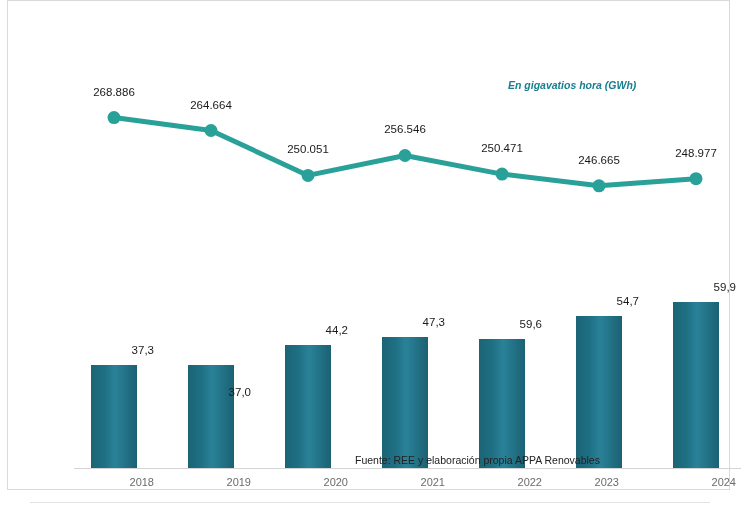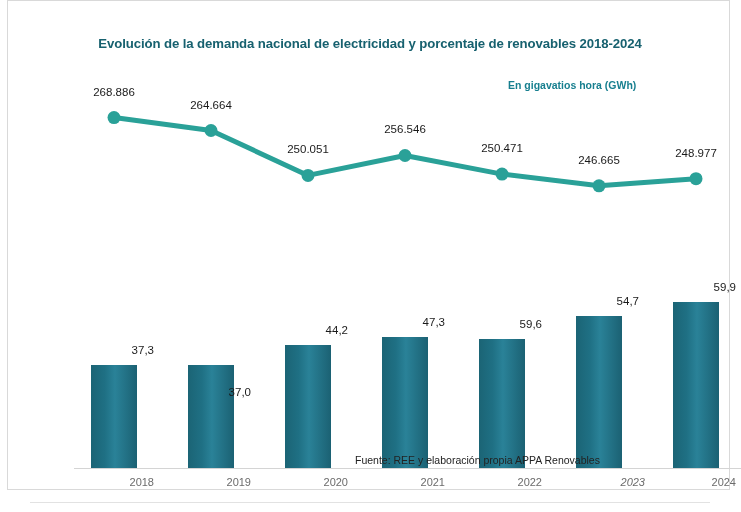--- a/index.html
+++ b/index.html
@@ -65,20 +65,21 @@
 
   .units-note {
     position: absolute;
     left: 508px;
     top: 78px;
     width: 190px;
     font-size: 10.5px;
     font-weight: bold;
     color: #177f8f;
     line-height: 14px;
+    font-style: italic;
   }
 
   .source-note {
     position: absolute;
     left: 355px;
     top: 454px;
     width: 340px;
     font-size: 10.5px;
     color: #222222;
   }
@@ -154,21 +155,20 @@
 <body>
 
 <div id="page">
 
   <div class="frame-top"></div>
   <div class="frame-left"></div>
   <div class="frame-right"></div>
   <div class="frame-bottom"></div>
   <div class="rule-bottom"></div>
 
-  <div class="title">Evolución de la demanda nacional de electricidad y porcentaje de renovables 2018-2024</div>
 
   <div class="units-note">
     <div>En gigavatios hora (GWh)</div>
   </div>
 
   <div class="plot">
 
     <svg class="lines" viewBox="0 0 660 350">
       <polyline id="line-path" fill="none" stroke="#2aa198" stroke-width="5" stroke-linejoin="round" stroke-linecap="round" points="54.0,53.6 151.0,66.5 248.0,111.4 345.0,91.5 442.0,110.1 539.0,121.8 636.0,114.7"></polyline>
       <g id="line-points">
@@ -210,19 +210,19 @@
       </div>
 
     <div class="axis-line"></div>
 
     <div class="labels-layer" id="ticks-layer">
         <div class="x-tick" style="left: 14px; top: 412px;">2018</div>
         <div class="x-tick" style="left: 111px; top: 412px;">2019</div>
         <div class="x-tick" style="left: 208px; top: 412px;">2020</div>
         <div class="x-tick" style="left: 305px; top: 412px;">2021</div>
         <div class="x-tick" style="left: 402px; top: 412px;">2022</div>
-        <div class="x-tick" style="left: 505px; top: 412px; font-style: italic;">2023</div>
+        <div class="x-tick" style="left: 479px; top: 412px;">2023</div>
         <div class="x-tick" style="left: 596px; top: 412px;">2024</div>
       </div>
   </div>
 
   <div class="source-note">Fuente: REE y elaboración propia APPA Renovables</div>
 </div>
 
 </body></html>

